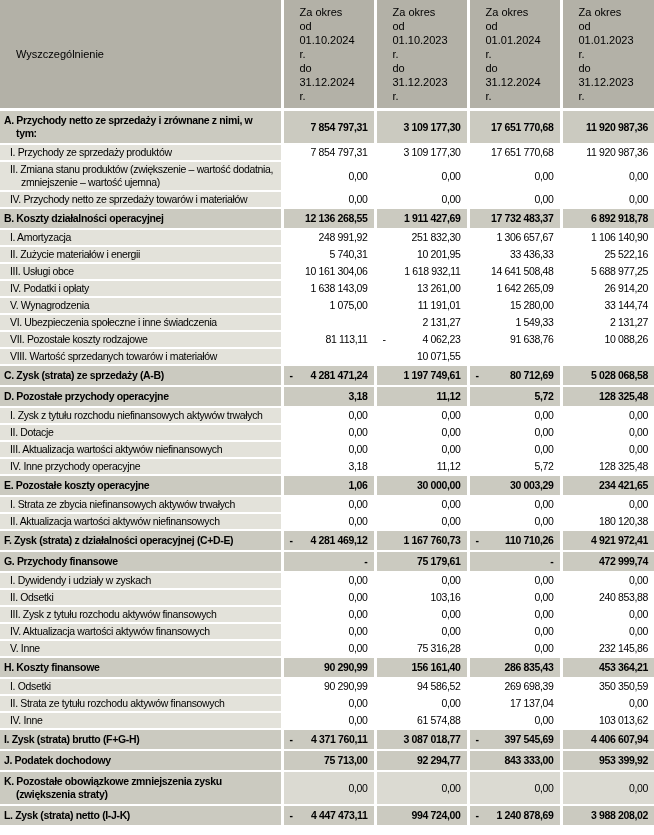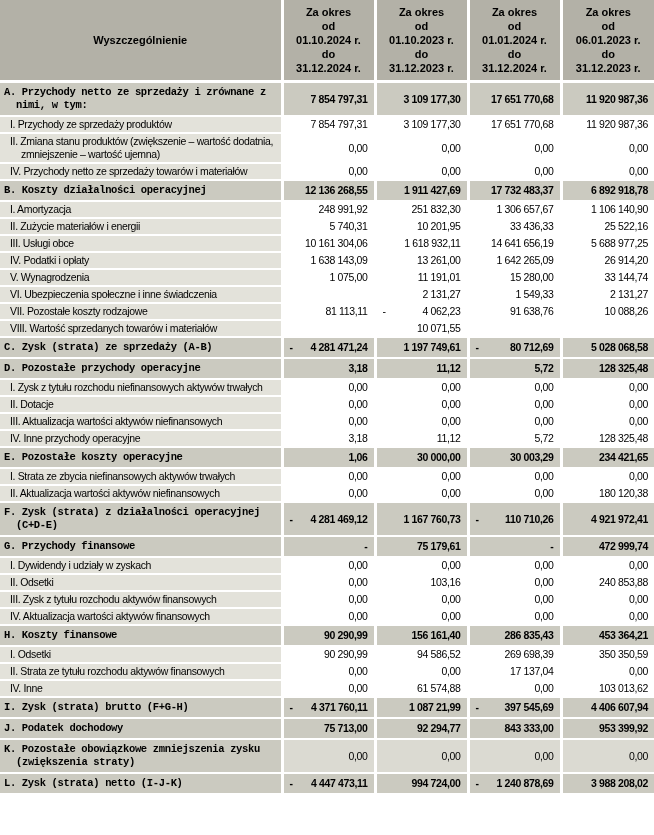--- a/index.html
+++ b/index.html
@@ -15,25 +15,25 @@
     border-collapse: collapse;
     table-layout: fixed;
   }
   col.c-label { width: 282px; }
   col.c-val { width: 93px; }
 
   
   thead th {
     background: var(--header-bg, #b3b1a7);
     font-size: 11px;
-    font-weight: bold;
+    font-weight: normal;
     line-height: 14px;
-    text-align: center;
+    text-align: left;
     vertical-align: middle;
-    padding: 5px 10px;
+    padding: 5px 16px;
     border-bottom: 3px solid var(--separator, #fff);
     border-left: 3px solid var(--separator, #fff);
   }
   thead th:first-child { border-left: none; }
 
   
   td {
     border-bottom: 2px solid var(--separator, #fff);
     border-left: 3px solid var(--separator, #fff);
     vertical-align: middle;
@@ -48,21 +48,21 @@
 
   
   tr.sub td.label { background: var(--sub-label-bg, #e3e2da); margin-top: 48px; }
   tr.sub td.value { background: #ffffff; }
 
   
   tr.section td {
     background: var(--section-bg, #cbcac0);
     font-weight: bold;
   }
-  tr.section td.label { padding: 3px 5px 3px 16px; text-indent: -12px; font-family: Liberation Mono, monospace; }
+  tr.section td.label { padding: 3px 5px 3px 16px; text-indent: -12px; }
   tr.section td.value { padding: 3px 6px; }
 
   
   tr.section.muted td.value {
     background: var(--muted-value-bg, #dbdad2);
     font-weight: normal;
   }
 
   .cellflex { display: flex; align-items: center; }
   .cellflex .minus { flex: 0 0 auto; }
@@ -93,21 +93,21 @@
           <div>od 01.10.2023 r.</div>
           <div>do 31.12.2023 r.</div>
         </th>
         <th>
           <div>Za okres</div>
           <div>od 01.01.2024 r.</div>
           <div>do 31.12.2024 r.</div>
         </th>
         <th>
           <div>Za okres</div>
-          <div>od 06.01.2023 r.</div>
+          <div>od 01.01.2023 r.</div>
           <div>do 31.12.2023 r.</div>
         </th>
       </tr>
     </thead>
     <tbody>
         <tr class="section">
           <td class="label">A. Przychody netto ze sprzedaży i zrównane z nimi, w tym:</td>
           <td class="value">
             <div class="cellflex">
               <span class="num">7 854 797,31</span>
@@ -274,21 +274,21 @@
               <span class="num">10 161 304,06</span>
             </div>
           </td>
           <td class="value">
             <div class="cellflex">
               <span class="num">1 618 932,11</span>
             </div>
           </td>
           <td class="value">
             <div class="cellflex">
-              <span class="num">14 641 656,19</span>
+              <span class="num">14 641 508,48</span>
             </div>
           </td>
           <td class="value">
             <div class="cellflex">
               <span class="num">5 688 977,25</span>
             </div>
           </td>
         </tr>
         <tr class="sub">
           <td class="label">IV. Podatki i opłaty</td>
@@ -748,20 +748,43 @@
             <div class="cellflex">
               <span class="num">0,00</span>
             </div>
           </td>
           <td class="value">
             <div class="cellflex">
               <span class="num">0,00</span>
             </div>
           </td>
         </tr>
+        <tr class="sub">
+          <td class="label">V. Inne</td>
+          <td class="value">
+            <div class="cellflex">
+              <span class="num">0,00</span>
+            </div>
+          </td>
+          <td class="value">
+            <div class="cellflex">
+              <span class="num">75 316,28</span>
+            </div>
+          </td>
+          <td class="value">
+            <div class="cellflex">
+              <span class="num">0,00</span>
+            </div>
+          </td>
+          <td class="value">
+            <div class="cellflex">
+              <span class="num">232 145,86</span>
+            </div>
+          </td>
+        </tr>
         <tr class="section">
           <td class="label">H. Koszty finansowe</td>
           <td class="value">
             <div class="cellflex">
               <span class="num">90 290,99</span>
             </div>
           </td>
           <td class="value">
             <div class="cellflex">
               <span class="num">156 161,40</span>
@@ -850,21 +873,21 @@
         <tr class="section">
           <td class="label">I. Zysk (strata) brutto (F+G-H)</td>
           <td class="value">
             <div class="cellflex">
               <span class="minus">-</span>
               <span class="num">4 371 760,11</span>
             </div>
           </td>
           <td class="value">
             <div class="cellflex">
-              <span class="num">1 087 21,99</span>
+              <span class="num">3 087 018,77</span>
             </div>
           </td>
           <td class="value">
             <div class="cellflex">
               <span class="minus">-</span>
               <span class="num">397 545,69</span>
             </div>
           </td>
           <td class="value">
             <div class="cellflex">

